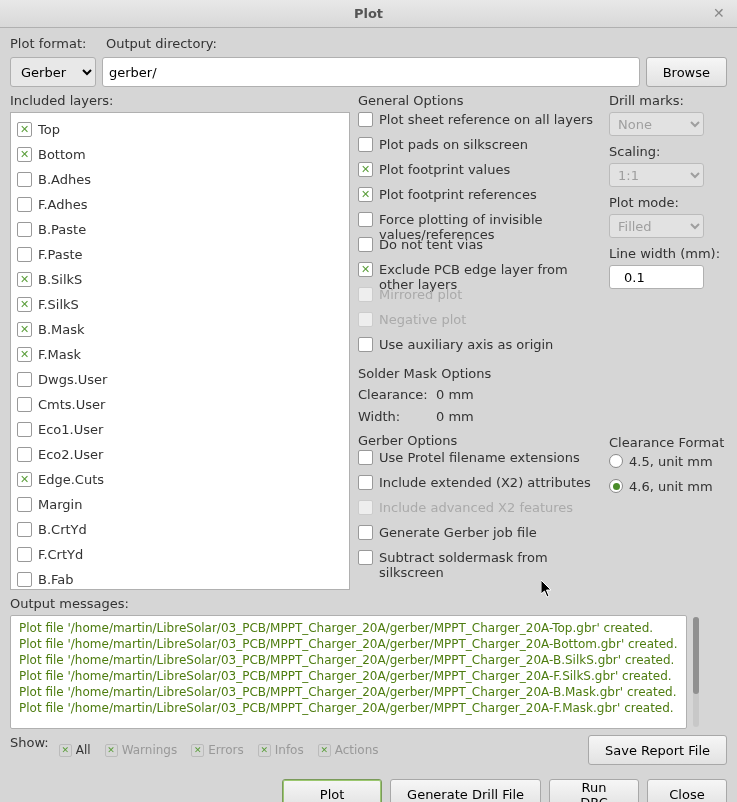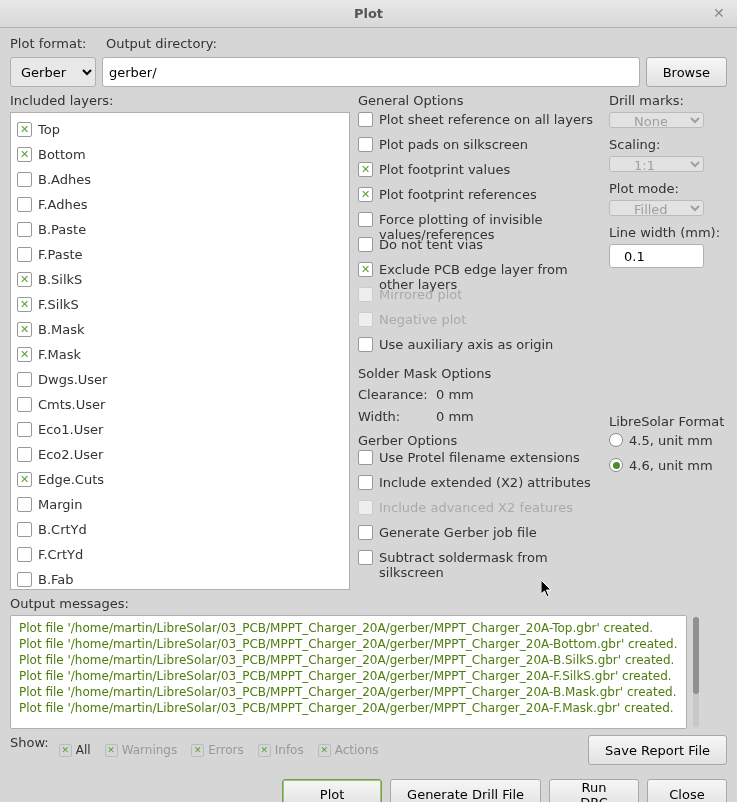--- a/index.html
+++ b/index.html
@@ -7,21 +7,21 @@
 
 .titlebar { height: 28px; background: linear-gradient(#e8e8e8, #d8d8d8); border-bottom: 1px solid #b0b0b0; display: flex; align-items: center; justify-content: center; position: relative; font-weight: bold; color: #555; }
 .titlebar .close { position: absolute; right: 8px; top: 5px; width: 16px; height: 16px; cursor: pointer; color: #888; font-size: 14px; }
 
 .content { padding: 8px 10px; }
 
 .row { display: flex; align-items: flex-start; gap: 6px; margin-bottom: 6px; }
 .lbl { color: #333; }
 
 select.combo { width: 86px; height: 30px; background: #e8e8e8; border: 1px solid #b0b0b0; border-radius: 3px; padding: 0 6px; font-size: 13px; }
-select.combo-small { width: 95px; height: 16px; background: #e8e8e8; border: 1px solid #b0b0b0; border-radius: 3px; padding: 0 20px; font-size: 13px; color: #888; }
+select.combo-small { width: 95px; height: 24px; background: #e8e8e8; border: 1px solid #b0b0b0; border-radius: 3px; padding: 0 4px; font-size: 13px; color: #888; }
 input.txt { height: 30px; border: 1px solid #b0b0b0; border-radius: 3px; padding: 0 6px; font-size: 13px; background: #fff; }
 input.txt-small { width: 95px; height: 24px; border: 1px solid #b0b0b0; border-radius: 3px; padding: 0 14px; font-size: 13px; background: #fff; }
 button.btn { height: 30px; padding: 0 16px; background: linear-gradient(#f6f6f6, #e2e2e2); border: 1px solid #a8a8a8; border-radius: 3px; font-size: 13px; cursor: pointer; }
 button.btn.primary { border: 1px solid #7a9a5a; box-shadow: 0 0 0 1px #9bc76f inset; }
 
 .main { display: flex; gap: 8px; }
 .layers-panel { width: 340px; }
 .options-panel { flex: 1; display: flex; gap: 6px; }
 .options-left { flex: 1; }
 .options-right { width: 118px; }
@@ -268,21 +268,21 @@
         <div class="section-lbl" style="margin-top:8px;">Plot mode:</div>
         <select class="combo-small" disabled="">
           <option>Filled</option>
         </select>
 
         <div class="section-lbl" style="margin-top:8px;">Line width (mm):</div>
         <input class="txt-small" value="0.1" style="">
 
         <div style="height:146px;"></div>
 
-        <div class="section-lbl">LibreSolar Format</div>
+        <div class="section-lbl">Clearance Format</div>
         <div id="coord-formats">
             <div class="opt-row">
               <span class="radio"></span>
               <span>4.5, unit mm</span>
             </div>
             <div class="opt-row">
               <span class="radio on"></span>
               <span>4.6, unit mm</span>
             </div>
           </div>

